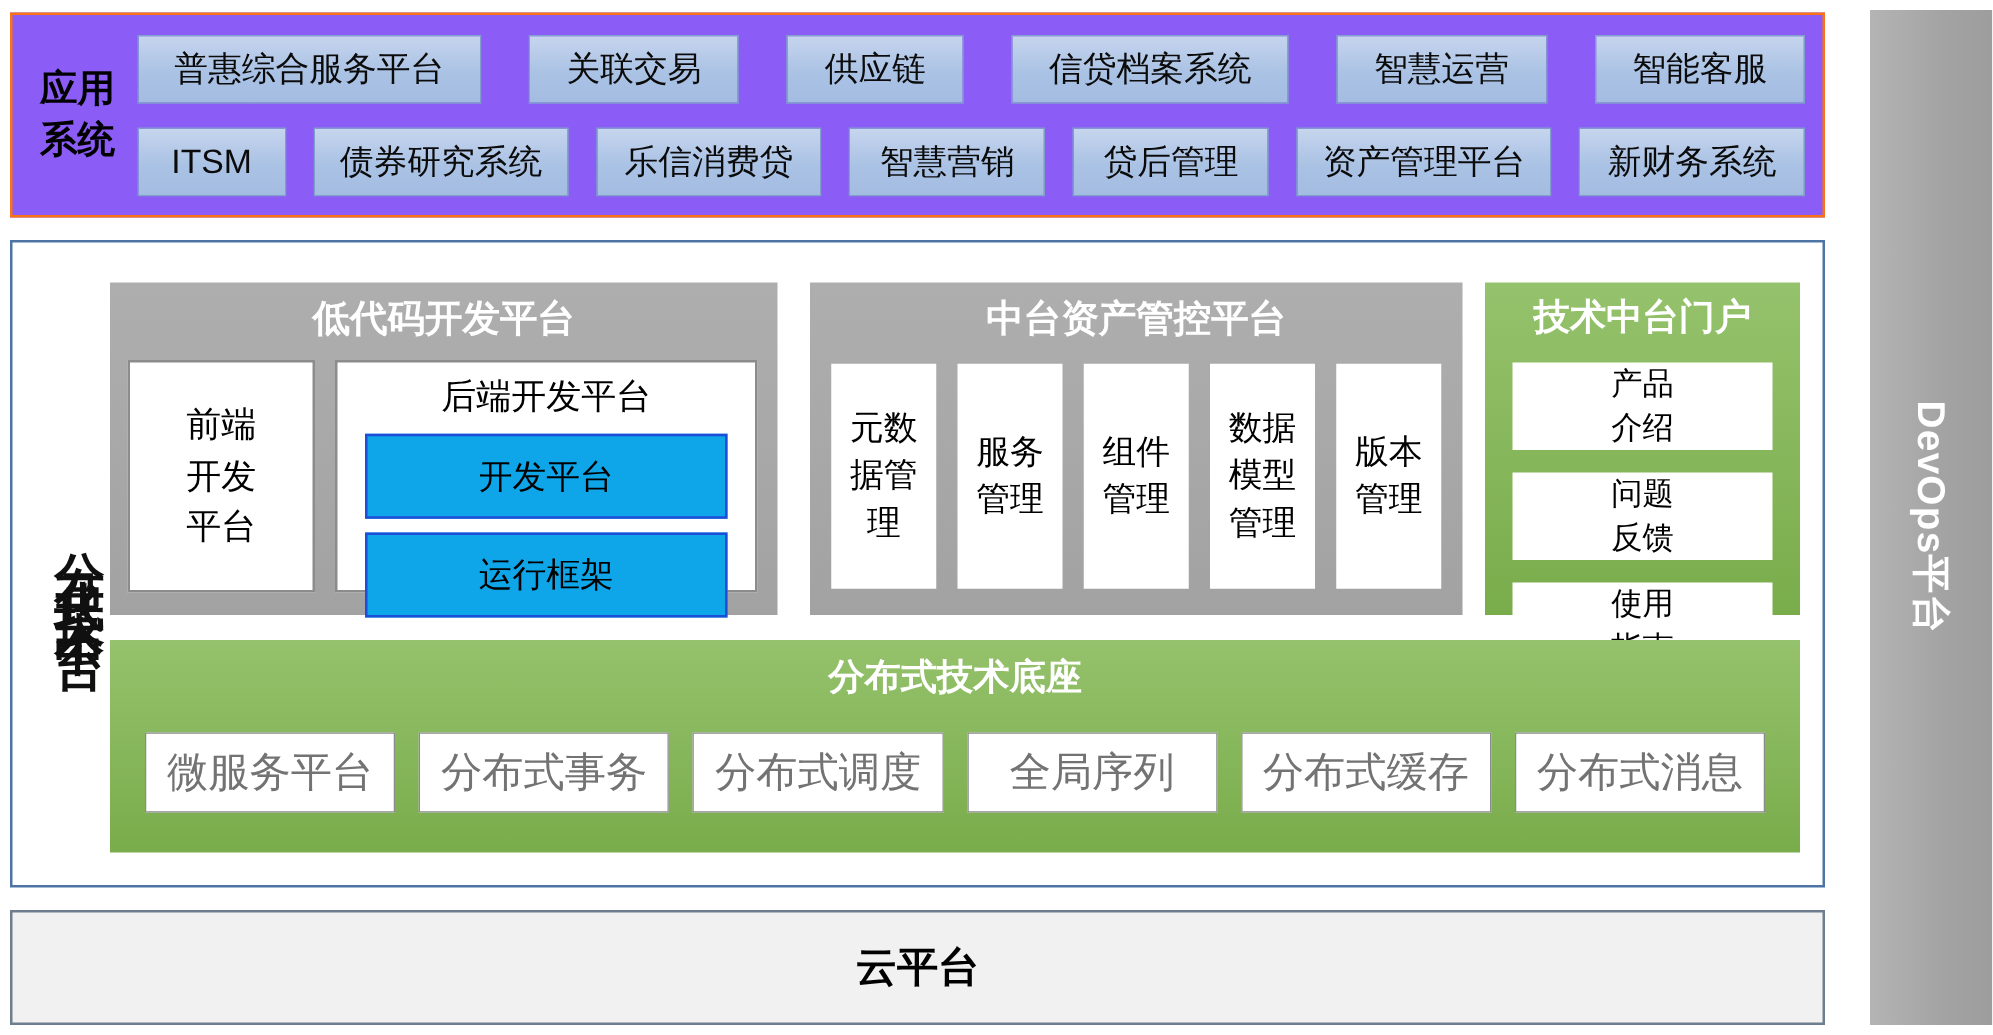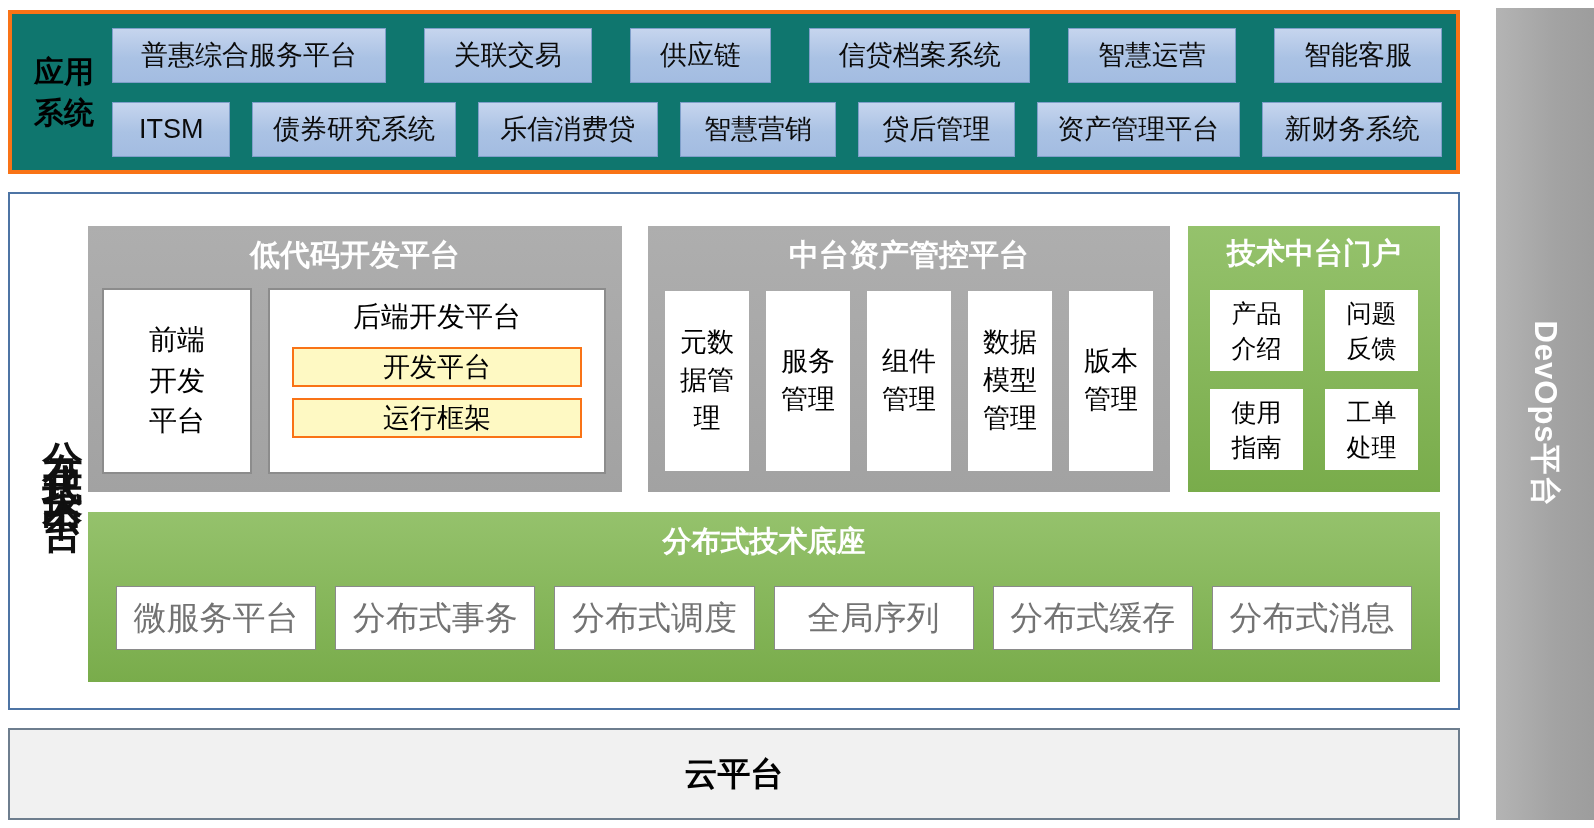--- a/index.html
+++ b/index.html
@@ -12,22 +12,22 @@
     height: 828px;
     background: #ffffff;
     overflow: hidden;
   }
 
   
   .app-section {
     position: absolute;
     left: 8px; top: 10px;
     width: 1452px; height: 164px;
-    border: 4px solid #f97316;
-    background: #0f766e;
+    border: 2px solid #f97316;
+    background: #8b5cf6;
   }
   .app-label {
     position: absolute;
     left: 22px; top: 50%;
     transform: translateY(-50%);
     width: 66px;
     font-size: 30px;
     font-weight: bold;
     line-height: 1.35;
     color: #000;
@@ -127,28 +127,28 @@
   }
   .backend-box { flex: 1; position: relative; }
   .backend-title {
     margin-top: 8px;
     text-align: center;
     font-size: 28px;
     color: #000;
   }
   .thin-box {
     margin: 11px 22px 0 22px;
-    height: 40px;
-    border: 2px solid #f97316;
+    height: 68px;
+    border: 2px solid #1d4ed8;
     display: flex;
     align-items: center;
     justify-content: center;
     font-size: 27px;
     color: #000;
-    background: #fef9c3;
+    background: #0ea5e9;
   }
 
   
   .panel.asset { left: 638px; top: 32px; width: 522px; height: 266px; }
   .asset-body {
     position: absolute;
     left: 0; right: 0; top: 62px; bottom: 18px;
     display: flex;
     justify-content: space-evenly;
     align-items: center;
@@ -170,21 +170,21 @@
     color: #000;
   }
 
   
   .panel.portal { left: 1178px; top: 32px; width: 252px; height: 266px; }
   .panel.portal .panel-title { height: 56px; font-size: 29px; }
   .portal-grid {
     position: absolute;
     left: 22px; right: 22px; top: 64px; bottom: 22px;
     display: grid;
-    grid-template-columns: 1fr 1fr;
+    grid-template-columns: 1fr;
     grid-template-rows: 1fr 1fr;
     gap: 18px 22px;
   }
   .portal-box {
     background: #ffffff;
     display: flex;
     align-items: center;
     justify-content: center;
   }
   .portal-box span {

